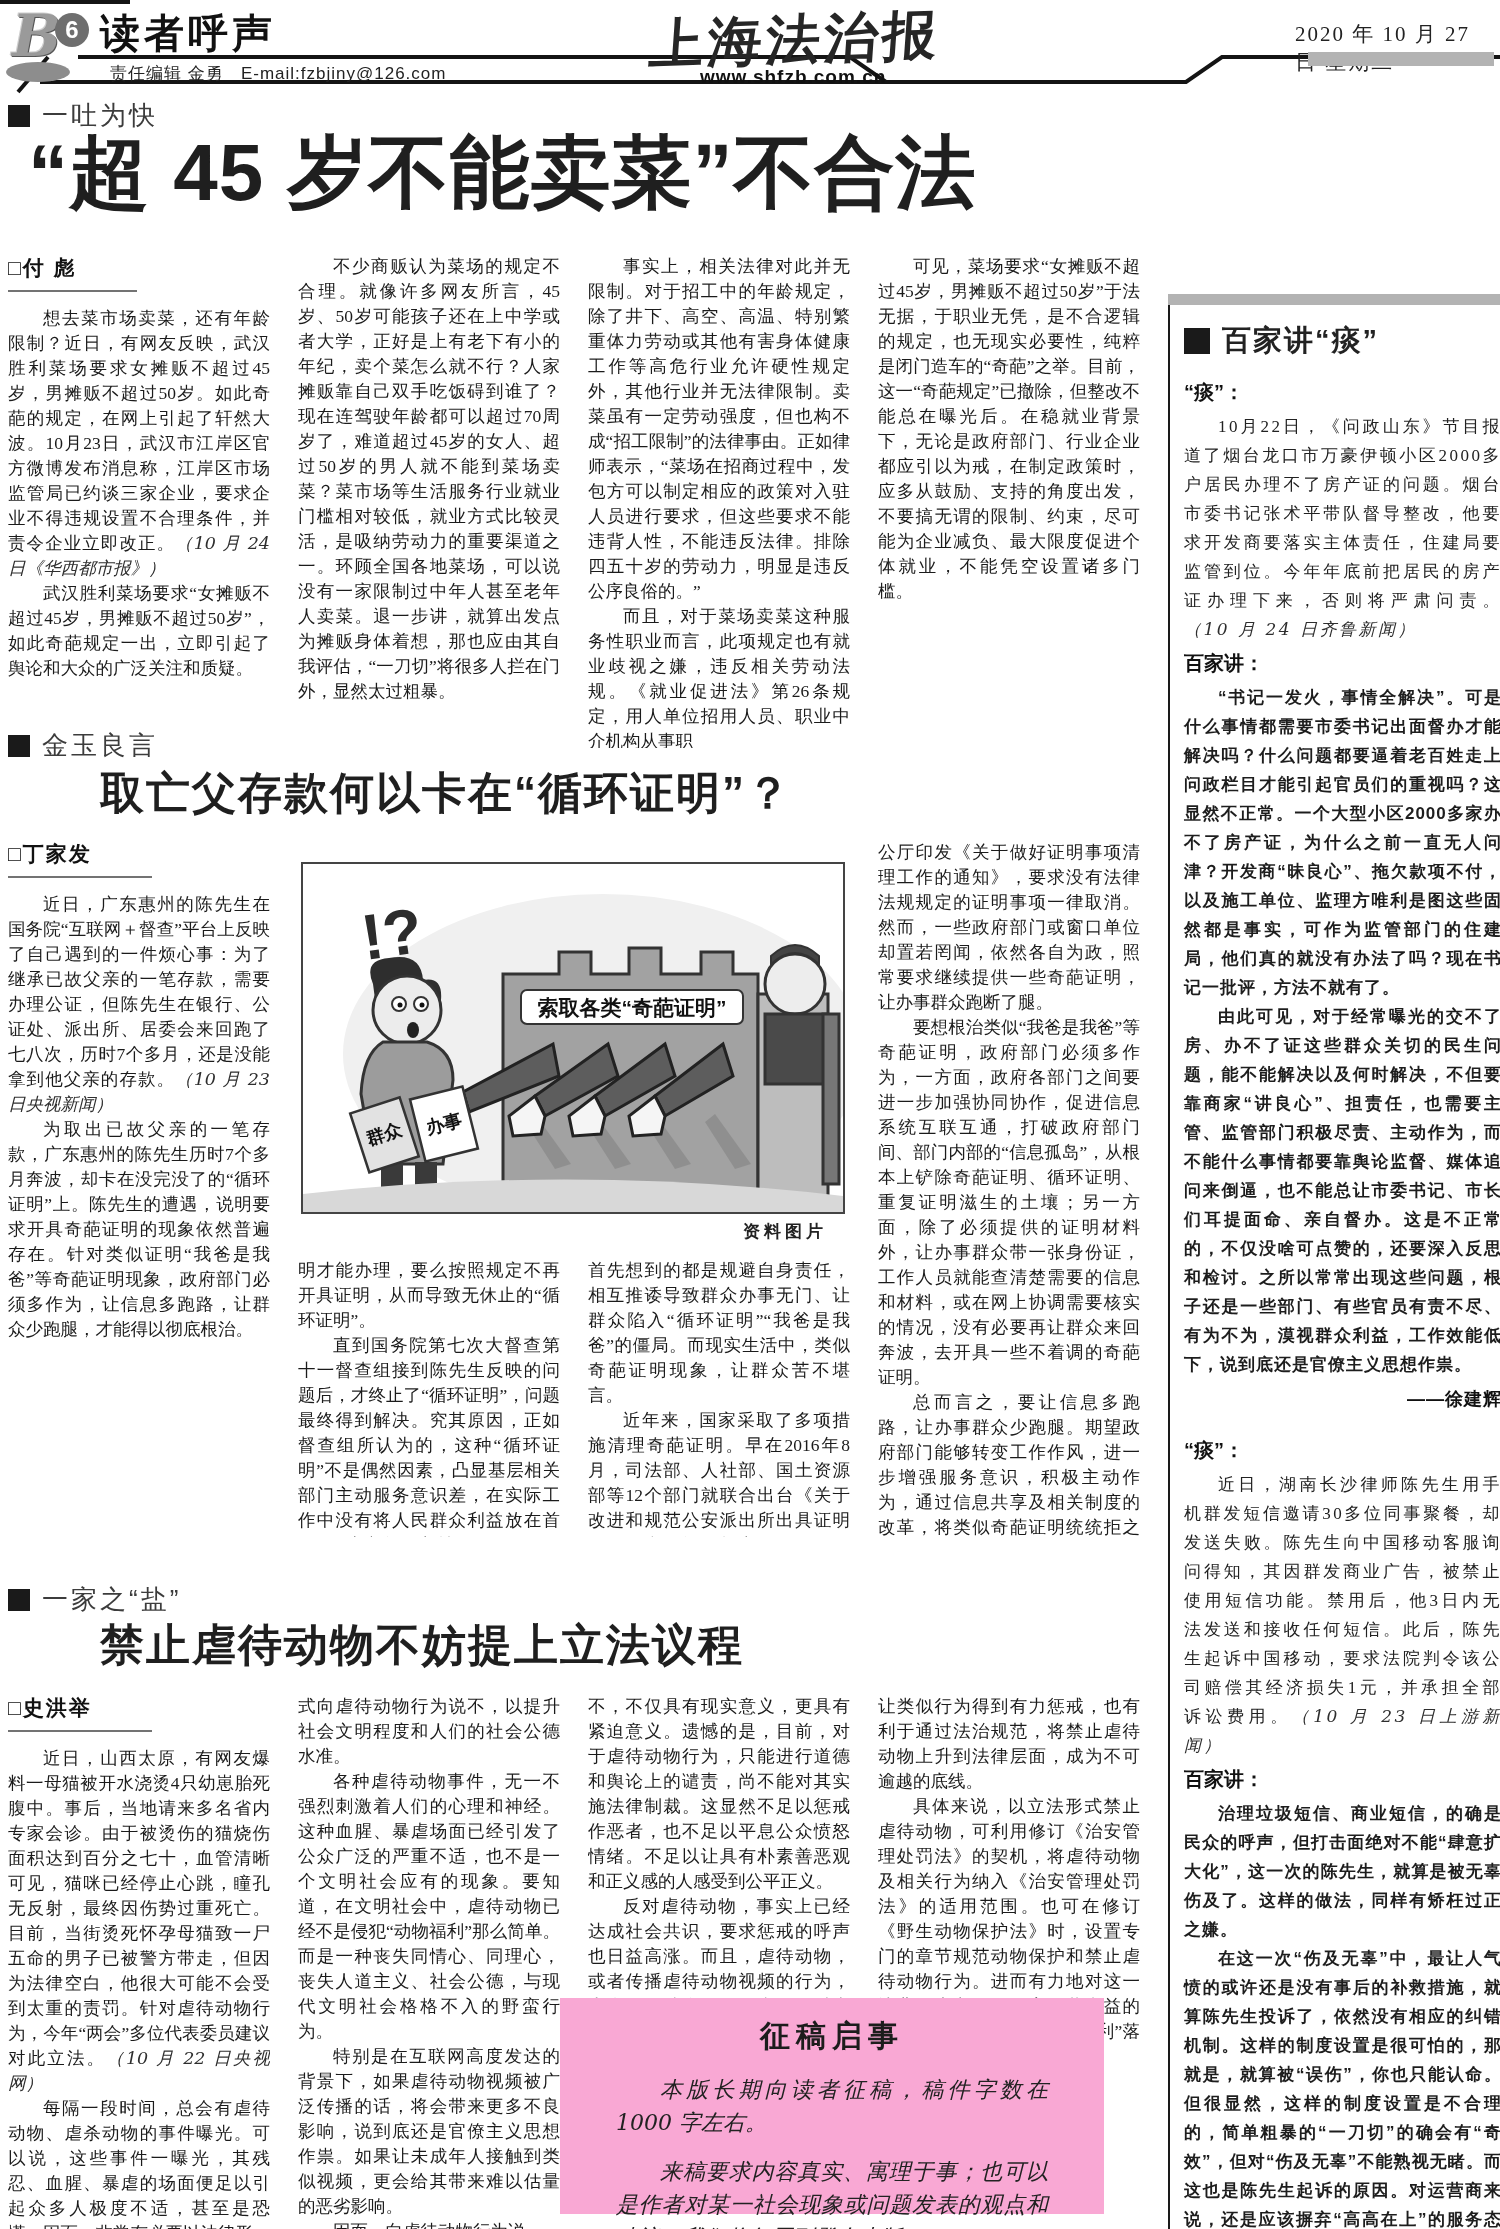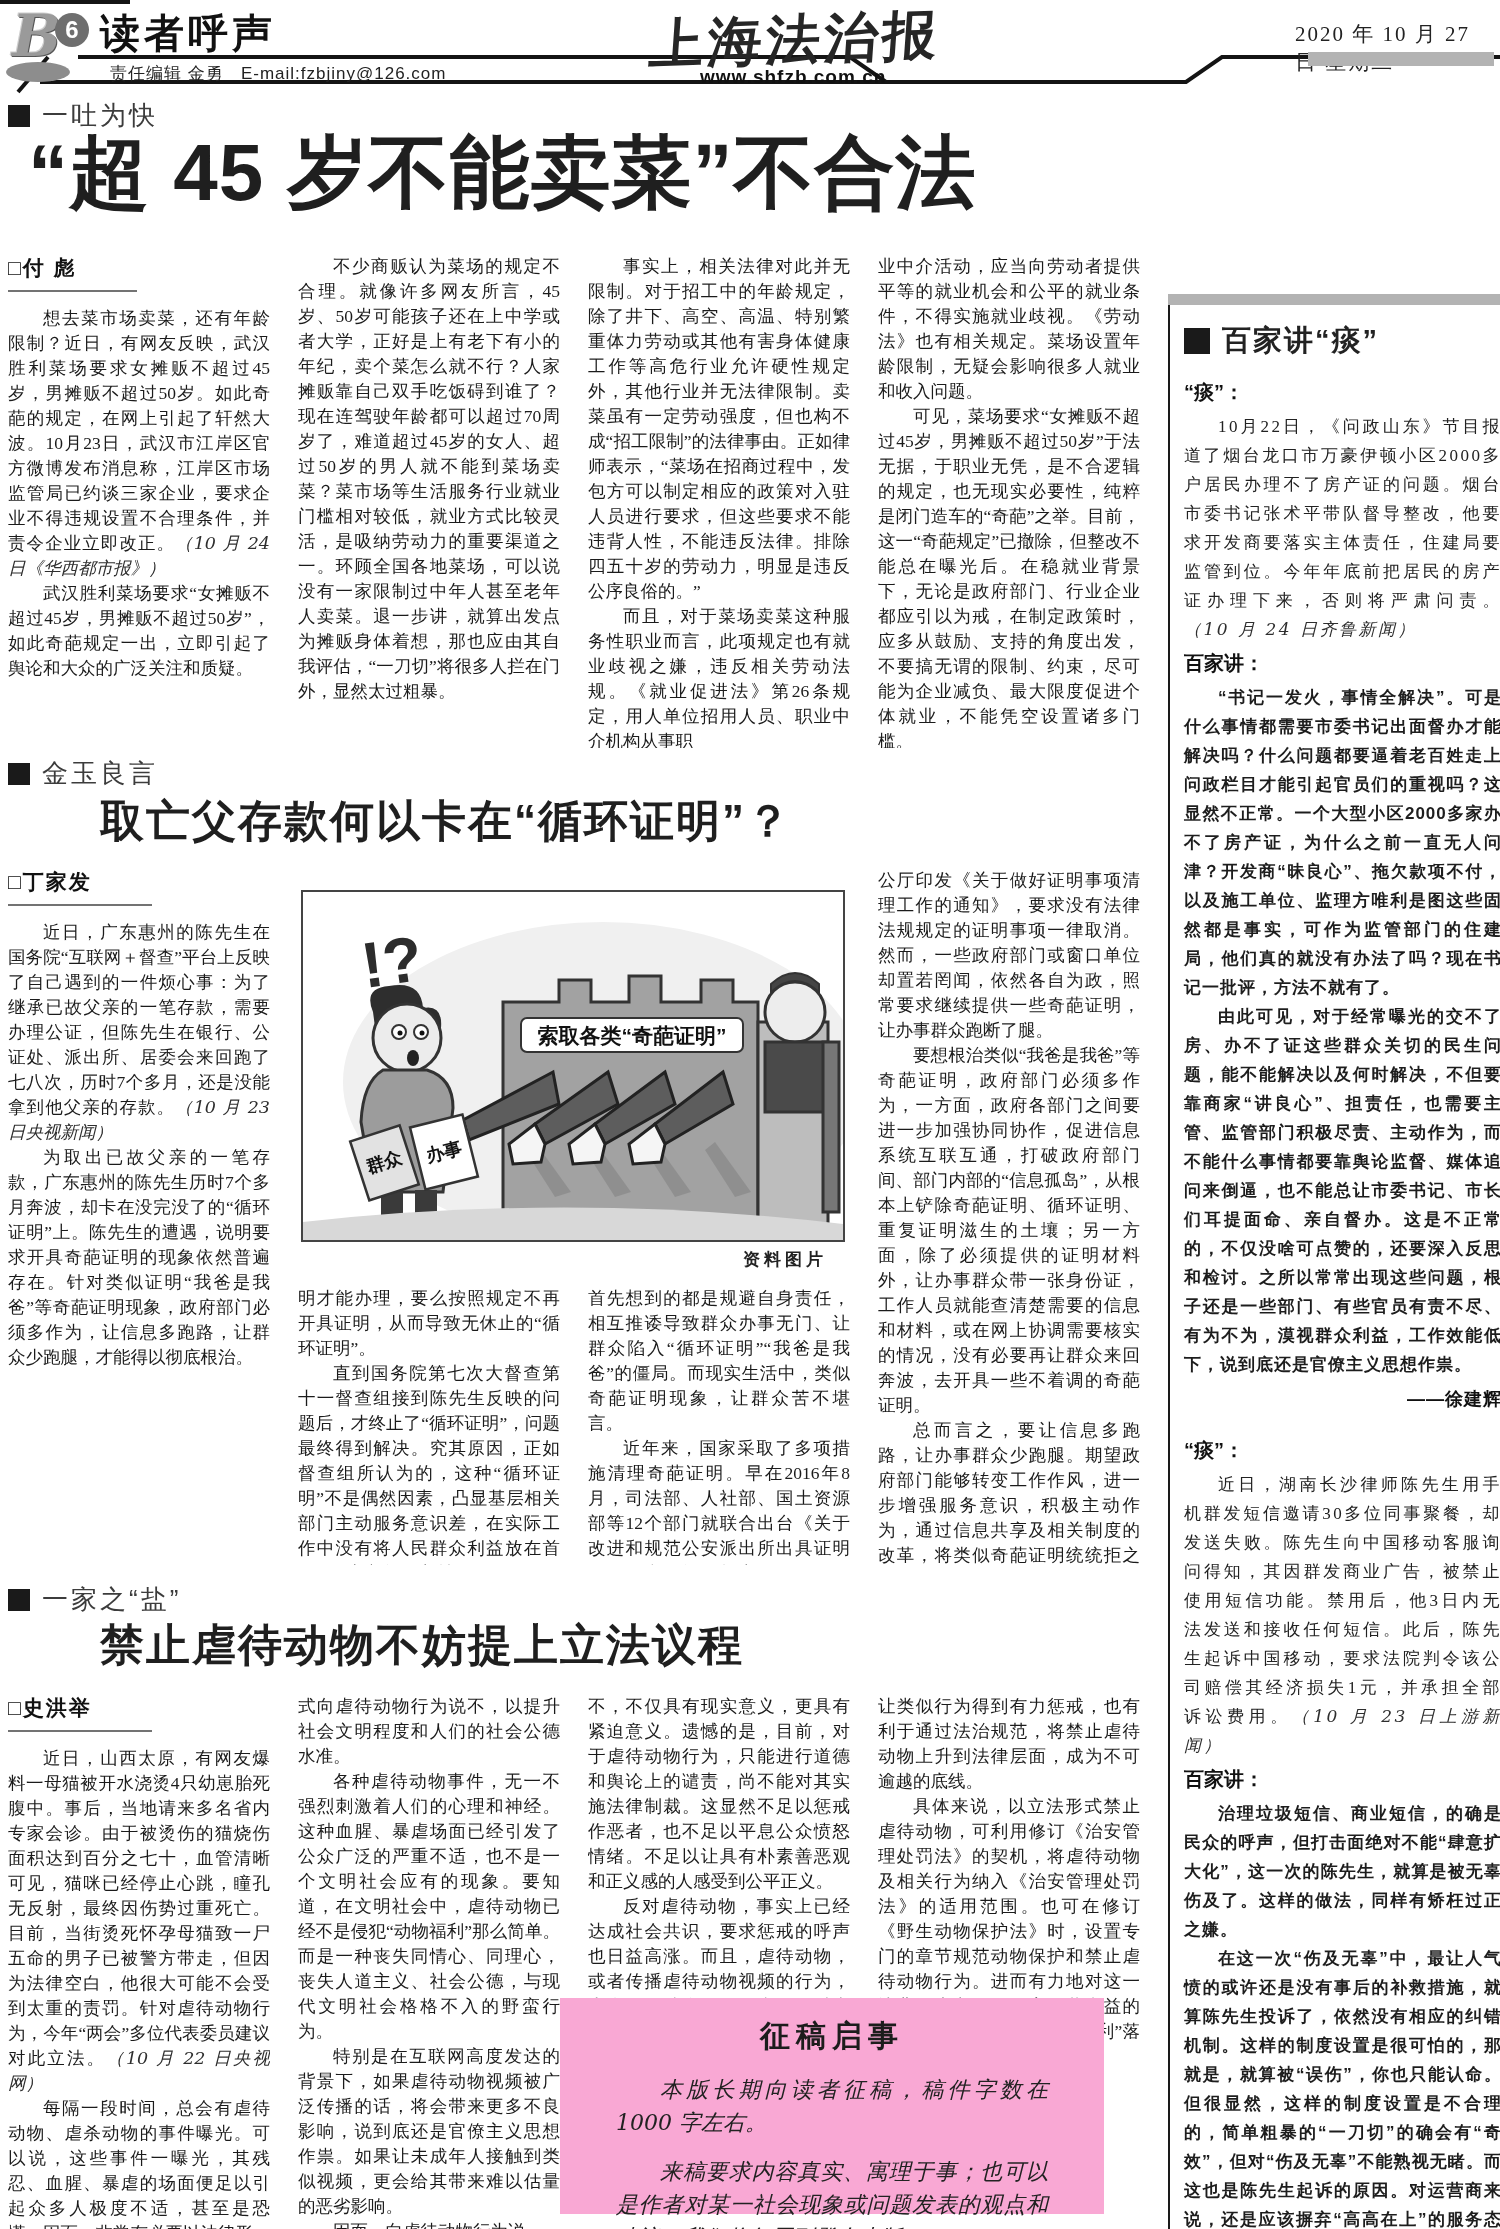--- a/index.html
+++ b/index.html
@@ -95,26 +95,25 @@
     <p class="ind">武汉胜利菜场要求“女摊贩不超过45岁，男摊贩不超过50岁”，如此奇葩规定一出，立即引起了舆论和大众的广泛关注和质疑。</p>
   </div>
   <div class="col" style="width:262px;">
     <p class="ind">不少商贩认为菜场的规定不合理。就像许多网友所言，45岁、50岁可能孩子还在上中学或者大学，正好是上有老下有小的年纪，卖个菜怎么就不行？人家摊贩靠自己双手吃饭碍到谁了？现在连驾驶年龄都可以超过70周岁了，难道超过45岁的女人、超过50岁的男人就不能到菜场卖菜？菜市场等生活服务行业就业门槛相对较低，就业方式比较灵活，是吸纳劳动力的重要渠道之一。环顾全国各地菜场，可以说没有一家限制过中年人甚至老年人卖菜。退一步讲，就算出发点为摊贩身体着想，那也应由其自我评估，“一刀切”将很多人拦在门外，显然太过粗暴。</p>
   </div>
   <div class="col" style="width:262px;">
     <p class="ind">事实上，相关法律对此并无限制。对于招工中的年龄规定，除了井下、高空、高温、特别繁重体力劳动或其他有害身体健康工作等高危行业允许硬性规定外，其他行业并无法律限制。卖菜虽有一定劳动强度，但也构不成“招工限制”的法律事由。正如律师表示，“菜场在招商过程中，发包方可以制定相应的政策对入驻人员进行要求，但这些要求不能违背人性，不能违反法律。排除四五十岁的劳动力，明显是违反公序良俗的。”</p>
     <p class="ind">而且，对于菜场卖菜这种服务性职业而言，此项规定也有就业歧视之嫌，违反相关劳动法规。《就业促进法》第26条规定，用人单位招用人员、职业中介机构从事职</p>
   </div>
   <div class="col" style="width:262px;">
-    <p>业中介活动，应当向劳动者提供平等的就业机会和公平的就业条件，不得实施就业歧视。《劳动法》也有相关规定。菜场设置年龄限制，无疑会影响很多人就业和收入问题。</p>
     <p class="ind">可见，菜场要求“女摊贩不超过45岁，男摊贩不超过50岁”于法无据，于职业无凭，是不合逻辑的规定，也无现实必要性，纯粹是闭门造车的“奇葩”之举。目前，这一“奇葩规定”已撤除，但整改不能总在曝光后。在稳就业背景下，无论是政府部门、行业企业都应引以为戒，在制定政策时，应多从鼓励、支持的角度出发，不要搞无谓的限制、约束，尽可能为企业减负、最大限度促进个体就业，不能凭空设置诸多门槛。</p>
   </div>
 </div>
 
-<div class="abs" style="left:8px;top:756px;width:1132px;height:809px;">
+<div class="abs" style="left:8px;top:728px;width:1132px;height:809px;">
   <div class="kicker" style="position:absolute;left:0;top:0;">
     <div class="ksq"></div>
     <div class="klabel">金玉良言</div>
   </div>
   <div class="abs h2" style="left:92px;top:36px;">取亡父存款何以卡在“循环证明”？</div>
 
   <div class="abs cols" style="left:0;top:112px;width:1132px;height:697px;gap:28px;">
     <div class="col" style="width:262px;">
       <div class="byline">□丁家发</div>
       <p class="ind"><span>近日，广东惠州的陈先生在国务院“互联网＋督查”平台上反映了自己遇到的一件烦心事：为了继承已故父亲的一笔存款，需要办理公证，但陈先生在银行、公证处、派出所、居委会来回跑了七八次，历时7个多月，还是没能拿到他父亲的存款。</span><span class="kai">（10 月 23 日央视新闻）</span></p>

